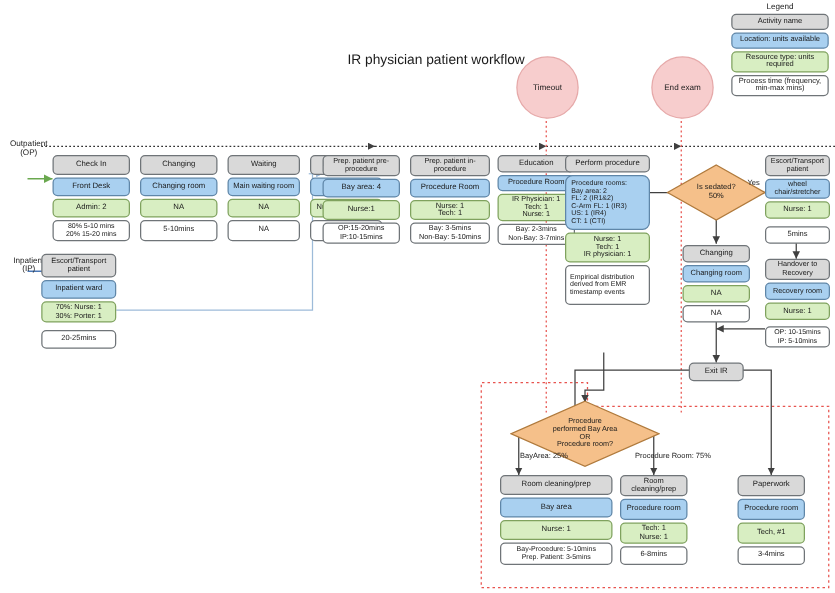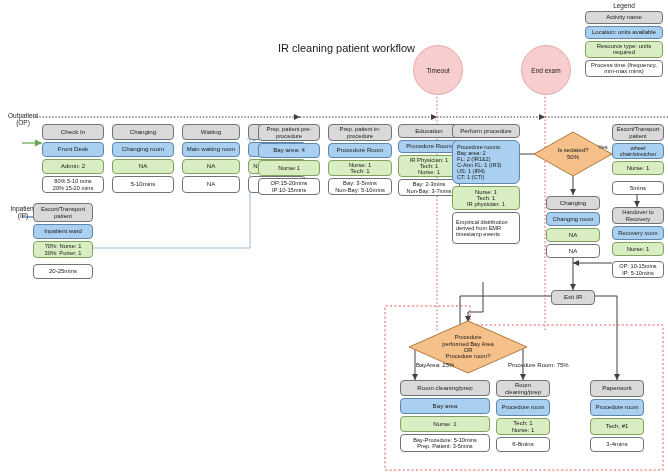--- a/index.html
+++ b/index.html
@@ -110,21 +110,21 @@
 
     <path d="M573,252 L573,290" fill="none" stroke="#404040" stroke-width="1" marker-end="url(#ah)"></path>
 
     <path d="M483,282 L483,312 L468,312 L468,322" fill="none" stroke="#404040" stroke-width="1" marker-end="url(#ah)"></path>
 
     <path d="M432,347 L415,347 L415,380" fill="none" stroke="#404040" stroke-width="1" marker-end="url(#ah)"></path>
     <path d="M505,347 L523,347 L523,380" fill="none" stroke="#404040" stroke-width="1" marker-end="url(#ah)"></path>
     <path d="M505,339 L460,339 L460,296 L617,296 L617,380" fill="none" stroke="#404040" stroke-width="1" marker-end="url(#ah)"></path>
   </svg>
 
-  <div class="txt t-title" style="left:278px;top:42px;">IR cleaning patient workflow</div>
+  <div class="txt t-title" style="left:278px;top:42px;">IR physician patient workflow</div>
 
   <div id="legend">
     <div class="lg-title">Legend</div>
     <div class="cell c-act">Activity name</div>
     <div class="cell c-loc">Location: units available</div>
     <div class="cell c-res">Resource type: units required</div>
     <div class="cell c-time">Process time (frequency, min-max mins)</div>
   </div>
 
   <div class="txt t-lane" style="left:0px;top:112px;width:46px;">Outpatient

